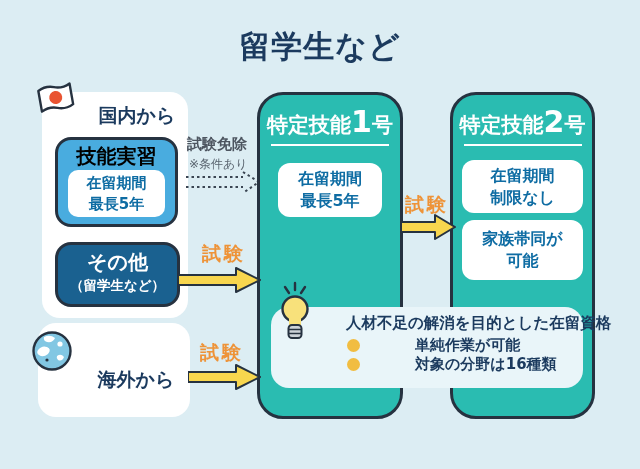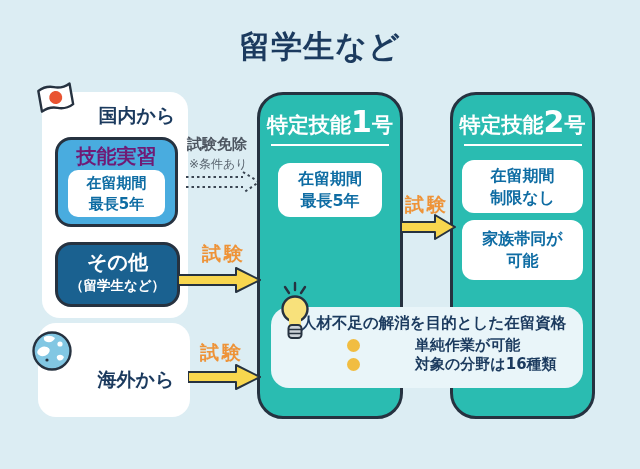--- a/index.html
+++ b/index.html
@@ -14,21 +14,21 @@
   .panel { position:absolute; background:#ffffff; border-radius:18px; }
   .panel-domestic { left:42px; top:92px; width:146px; height:226px; }
   .panel-overseas { left:38px; top:323px; width:152px; height:94px; }
   .panel-label { position:absolute; left:0; right:0; text-align:center;
     font-size:19px; font-weight:800; color:#1b3a5e;margin-left:44px; }
   .panel-domestic .panel-label { top:11px; }
   .panel-overseas .panel-label { top:44px; }
 
   .ginou-box { position:absolute; left:13px; top:45px; width:123px; height:90px;
     background:#49acdf; border:3px solid #263240; border-radius:16px; }
-  .ginou-title { text-align:center; margin-top:3px; color:#701a75; font-size:20px; font-weight:800; }
+  .ginou-title { text-align:center; margin-top:3px; color:#000000; font-size:20px; font-weight:800; }
   .ginou-inner { position:absolute; left:10px; top:30px; width:97px; height:47px;
     background:#fff; border-radius:10px; display:flex; flex-direction:column;
     justify-content:center; align-items:center; color:#0e6ca3; font-size:15px;
     font-weight:800; line-height:1.35; }
 
   .sonota-box { position:absolute; left:13px; top:150px; width:125px; height:65px;
     background:#1a6190; border:3px solid #263240; border-radius:16px;
     color:#fff; text-align:center; }
   .sonota-title { margin-top:4px; font-size:20px; font-weight:800; }
   .sonota-sub { font-size:13.5px; font-weight:700; margin-top:1px; }
@@ -62,21 +62,21 @@
     flex-direction:column; justify-content:center; align-items:center;
     color:#0e6ca3; font-size:16px; font-weight:800; line-height:1.35; }
   .col1-box { left:18px; top:68px; width:104px; height:54px; }
   .col2-box-a { left:9px; top:65px; width:121px; height:53px; }
   .col2-box-b { left:9px; top:125px; width:121px; height:60px; }
 
   
   .insight-panel { position:absolute; left:271px; top:307px; width:312px; height:81px;
     background:#e9f5f9; border-radius:18px; z-index:5; }
   .insight-headline { position:absolute; left:30px; top:6px; font-size:15.5px;
-    font-weight:800; color:#1b3a5e; white-space:nowrap; }
+    font-weight:800; color:#1b3a5e; white-space:nowrap;padding-left:45px; }
   .insight-row { position:absolute; left:76px; display:flex; align-items:center;gap:48px; }
   .insight-row-1 { top:29px; }
   .insight-row-2 { top:48px; }
   .bullet-dot { width:13px; height:13px; border-radius:50%; background:#f1bd42; margin-right:7px; }
   .bullet-text { font-size:15px; font-weight:800; color:#1b3a5e; white-space:nowrap; }
 
   .flag-icon { position:absolute; left:33px; top:79px; z-index:6; }
   .globe-icon { position:absolute; left:30px; top:329px; z-index:6; }
   .bulb-icon { position:absolute; left:276px; top:279px; z-index:6; }
 </style>

